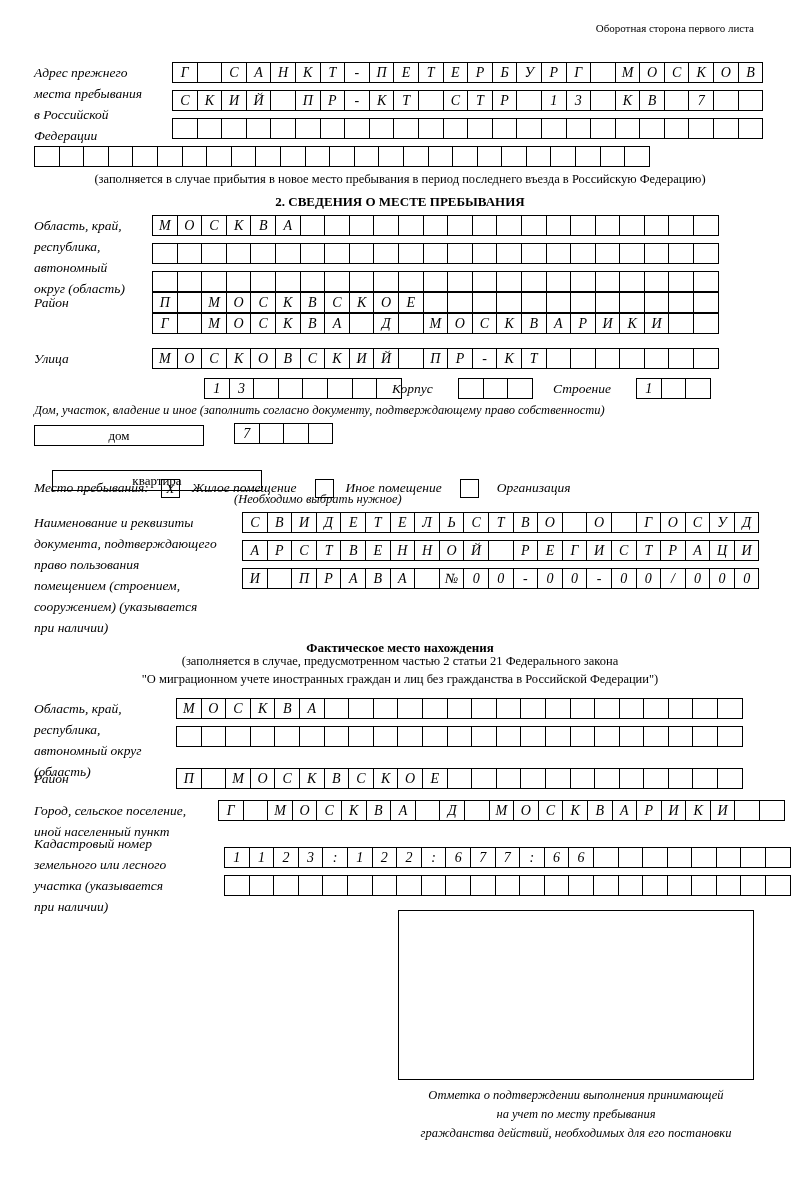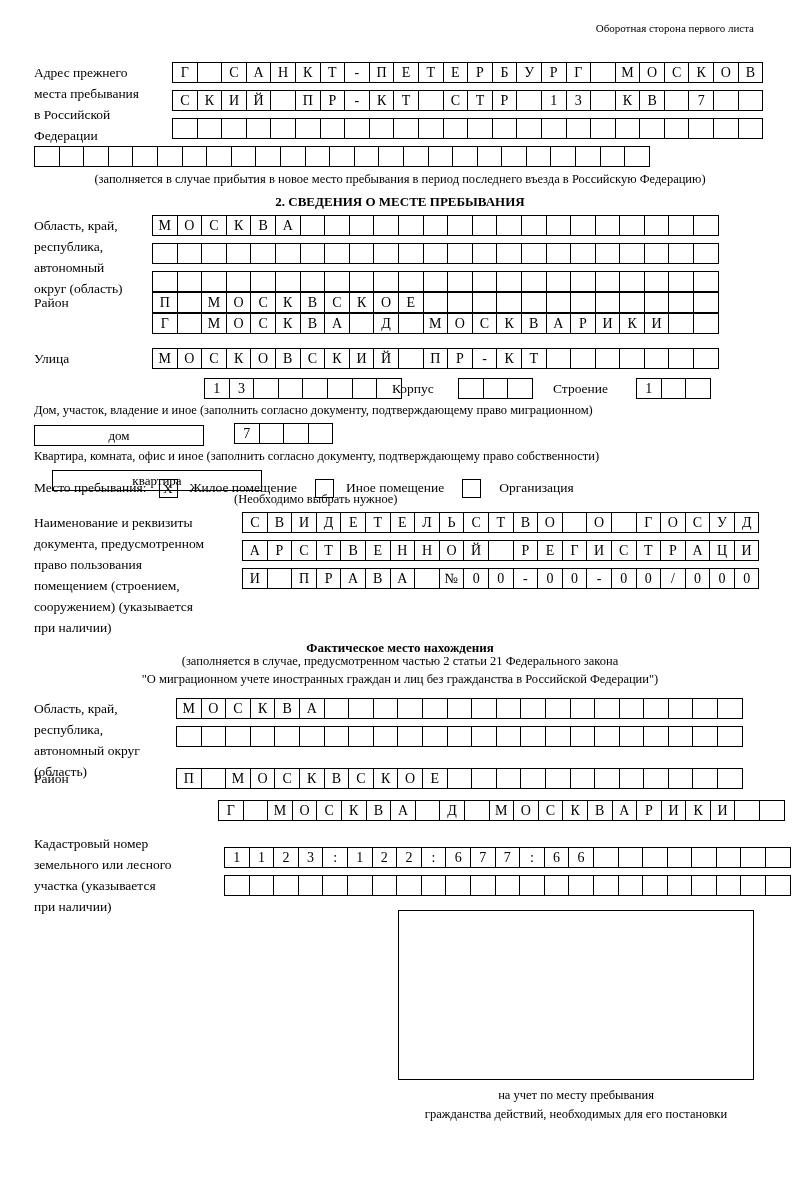--- a/index.html
+++ b/index.html
@@ -28,21 +28,21 @@
     width:25.6px;height:21px;
     border:1px solid #000;
     margin-right:-1px;
     box-sizing:border-box;
     font-size:14px;
     line-height:19px;
     text-align:center;
     font-family:"Liberation Serif", serif;
     overflow:hidden;
   }
-  .row{position:absolute;}
+  .row{position:absolute;font-style:italic;}
 
   .boxline{position:absolute;margin-top:47px;}
   .wbox{
     border:1px solid #000;
     box-sizing:border-box;
     height:21px;
     font-size:13px;
     text-align:center;
     line-height:19px;
   }
@@ -368,46 +368,45 @@
       <div class="cell"></div>
       <div class="cell"></div>
     </div>
   <div class="row lbl" style="left:553px;top:378px;">Строение</div>
   <div class="row cells" id="s2-stroenie" style="left:636px;top:378px;">
       <div class="cell">1</div>
       <div class="cell"></div>
       <div class="cell"></div>
     </div>
 
-  <div class="row lbl-sm" style="left:34px;top:401px;">Дом, участок, владение и иное (заполнить согласно документу, подтверждающему право миграционном)</div>
+  <div class="row lbl-sm" style="left:34px;top:401px;">Дом, участок, владение и иное (заполнить согласно документу, подтверждающему право собственности)</div>
 
   <div class="boxline wbox" style="left:52px;top:423px;width:210px;">квартира</div>
   <div class="row cells" id="s2-flat" style="left:234px;top:423px;">
       <div class="cell">7</div>
       <div class="cell"></div>
       <div class="cell"></div>
       <div class="cell"></div>
     </div>
 
-  <div class="row lbl-sm" style="left:34px;top:447px;">Квартира, комната, офис и иное (заполнить согласно документу, подтверждающему право собственности)</div>
 
   <div class="row" style="left:34px;top:469px;margin-top:9px;">
     <span class="inline-lbl">Место пребывания:</span>
     <span class="chk" style="margin-left:8px;">X</span>
     <span class="inline-lbl" style="margin-left:8px;">Жилое помещение</span>
     <span class="chk" style="margin-left:14px;"></span>
     <span class="inline-lbl" style="margin-left:8px;">Иное помещение</span>
     <span class="chk" style="margin-left:14px;"></span>
     <span class="inline-lbl" style="margin-left:14px;">Организация</span>
   </div>
   <div class="row lbl-sm" style="left:234px;top:490px;">(Необходимо выбрать нужное)</div>
 
   <div class="row" style="left:34px;top:512px;">
     <div class="lbl">Наименование и реквизиты</div>
-    <div class="lbl">документа, предусмотренном</div>
+    <div class="lbl">документа, подтверждающего</div>
     <div class="lbl">право пользования</div>
     <div class="lbl">помещением (строением,</div>
     <div class="lbl">сооружением) (указывается</div>
     <div class="lbl">при наличии)</div>
   </div>
   <div class="row cells" id="s2-doc-0" style="left:242px;top:512px;">
       <div class="cell">С</div>
       <div class="cell">В</div>
       <div class="cell">И</div>
       <div class="cell">Д</div>
@@ -557,20 +556,24 @@
       <div class="cell"></div>
       <div class="cell"></div>
       <div class="cell"></div>
       <div class="cell"></div>
       <div class="cell"></div>
       <div class="cell"></div>
       <div class="cell"></div>
       <div class="cell"></div>
     </div>
 
+  <div class="row" style="left:34px;top:800px;">
+    <div class="lbl">Город, сельское поселение,</div>
+    <div class="lbl">иной населенный пункт</div>
+  </div>
   <div class="row cells" id="s3-city" style="left:218px;top:800px;">
       <div class="cell">Г</div>
       <div class="cell"></div>
       <div class="cell">М</div>
       <div class="cell">О</div>
       <div class="cell">С</div>
       <div class="cell">К</div>
       <div class="cell">В</div>
       <div class="cell">А</div>
       <div class="cell"></div>
@@ -642,17 +645,18 @@
       <div class="cell"></div>
       <div class="cell"></div>
       <div class="cell"></div>
       <div class="cell"></div>
       <div class="cell"></div>
       <div class="cell"></div>
     </div>
 
   <div class="bigbox" style="left:398px;top:910px;width:356px;height:170px;"></div>
   <div class="row lbl-sm center" style="left:398px;top:1086px;width:356px;">
+    <div>Отметка о подтверждении выполнения принимающей</div>
     <div>на учет по месту пребывания</div>
     <div>гражданства действий, необходимых для его постановки</div>
   </div>
 
 </div>
 
 </body></html>

